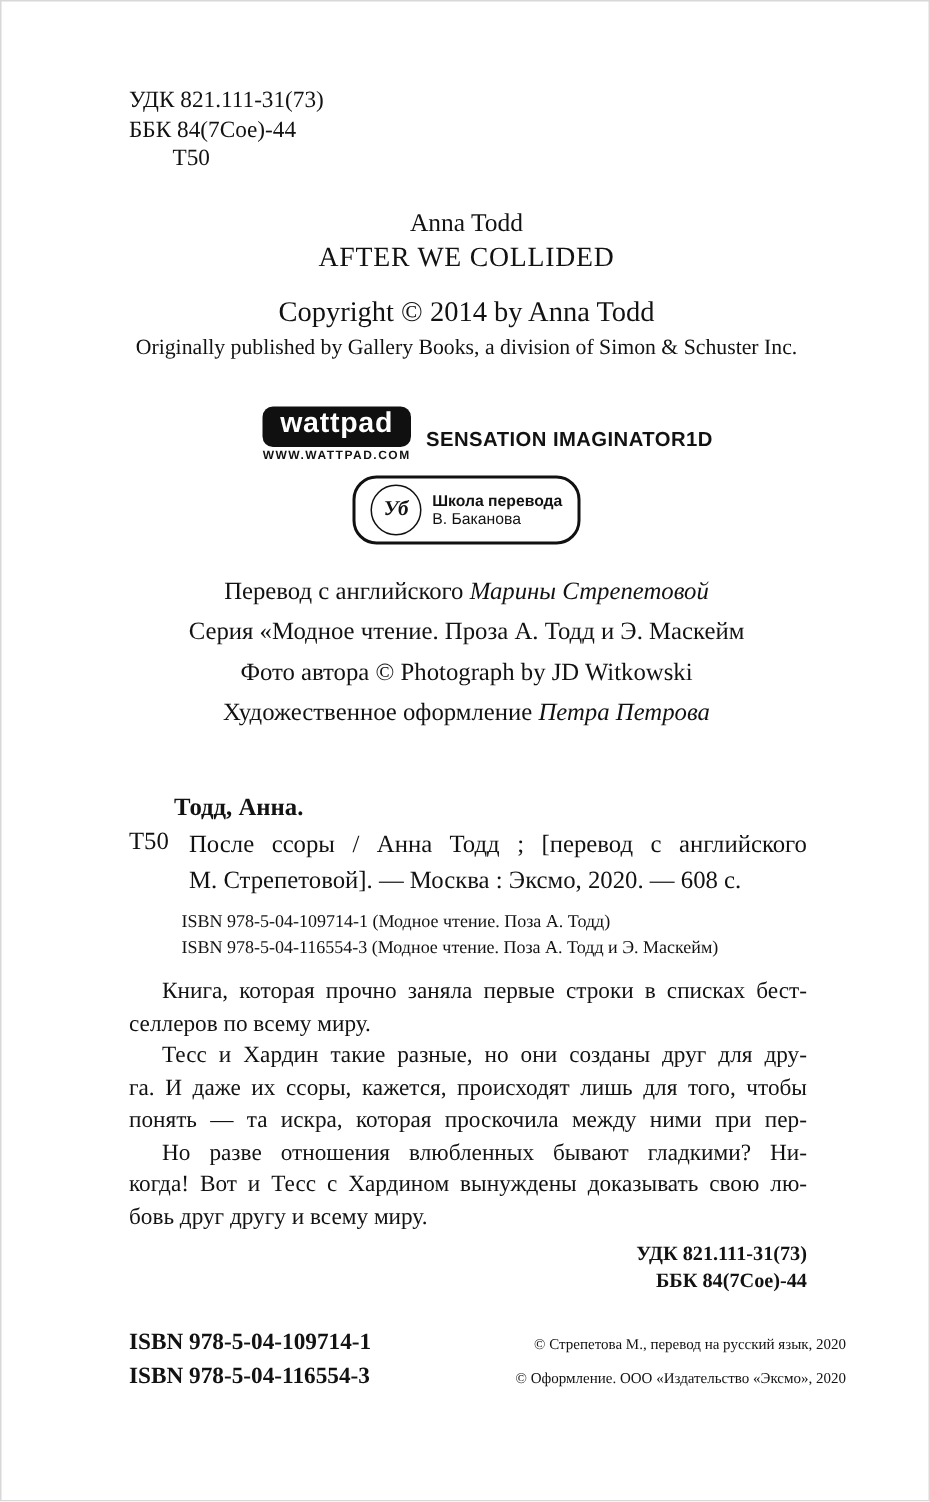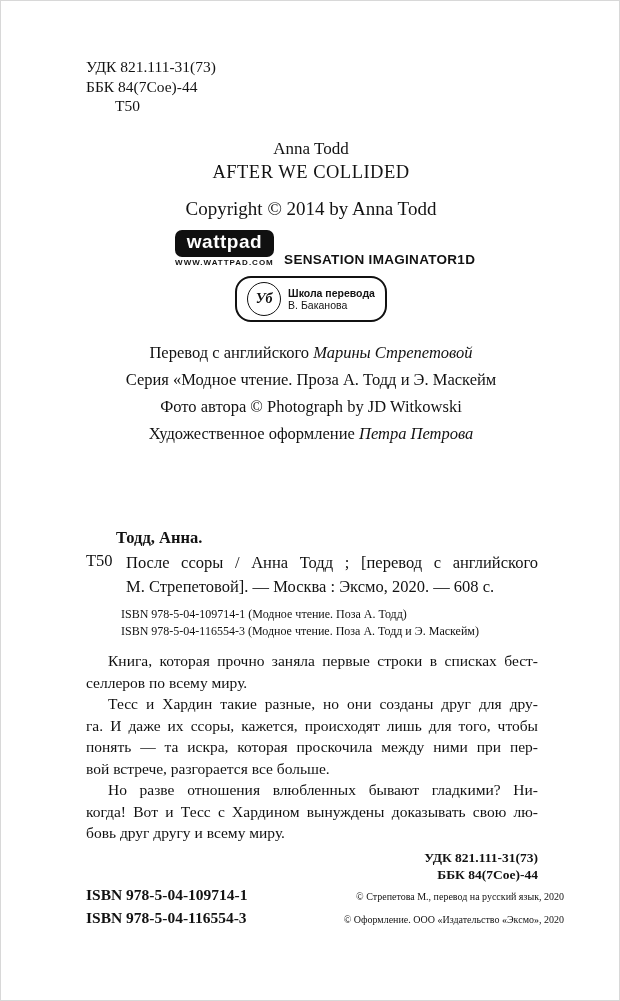--- a/index.html
+++ b/index.html
@@ -15,21 +15,21 @@
   }
   
   .top-codes{position:absolute;top:56px;left:85px;font-size:15.5px;line-height:19.5px;}
   .top-codes .t50{margin-left:29px;}
   
   .front{position:absolute;top:138px;left:0;width:620px;text-align:center;}
   .author{font-size:17px;}
   .title{font-size:18.5px;letter-spacing:.5px;margin-top:3px;}
   .copyright{font-size:19px;margin-top:15px;}
   .original{font-size:14.5px;margin-top:4px;}
-  .logo-row{margin-top:10px;display:flex;justify-content:center;align-items:flex-end;gap:10px;padding-left:28px;}
+  .logo-row{margin-top:30px;display:flex;justify-content:center;align-items:center;gap:10px;padding-left:28px;}
   .wattpad-col{display:flex;flex-direction:column;align-items:center;}
   .wattpad-box{
     background:#101010;color:#fff;border-radius:7px;
     font-family:"Liberation Sans", sans-serif;font-weight:bold;
     font-size:19px;padding:1px 12px 4px 12px;letter-spacing:.5px;
   }
   .wattpad-url{font-family:"Liberation Sans", sans-serif;font-weight:bold;font-size:8px;letter-spacing:1px;margin-top:1px;}
   .wattpad-tagline{font-family:"Liberation Sans", sans-serif;font-weight:bold;font-size:13.5px;margin-top:5px;letter-spacing:.3px;}
   .bakanov-row{margin-top:9px;display:flex;justify-content:center;}
   .bakanov-box{
@@ -71,20 +71,21 @@
   <div class="top-codes">
     <div>УДК 821.111-31(73)</div>
     <div>ББК 84(7Сое)-44</div>
     <div class="t50">Т50</div>
   </div>
 
   <div class="front">
     <div class="author">Anna Todd</div>
     <div class="title">AFTER WE COLLIDED</div>
     <div class="copyright">Copyright © 2014 by Anna Todd</div>
+    <div class="original">Originally published by Gallery Books, a division of Simon &amp; Schuster Inc.</div>
 
     <div class="logo-row">
       <div class="wattpad-col">
         <div class="wattpad-box">wattpad</div>
         <div class="wattpad-url">WWW.WATTPAD.COM</div>
       </div>
       <div class="wattpad-tagline">SENSATION IMAGINATOR1D</div>
     </div>
 
     <div class="bakanov-row">
@@ -118,21 +119,20 @@
       <div>ISBN 978-5-04-109714-1 (Модное чтение. Поза А. Тодд)</div>
       <div>ISBN 978-5-04-116554-3 (Модное чтение. Поза А. Тодд и Э. Маскейм)</div>
     </div>
 
     <div class="annotation">
       <div class="jline first">Книга, которая прочно заняла первые строки в списках бест-</div>
       <div class="lline">селлеров по всему миру.</div>
       <div class="jline first">Тесс и Хардин такие разные, но они созданы друг для дру-</div>
       <div class="jline">га. И даже их ссоры, кажется, происходят лишь для того, чтобы</div>
       <div class="jline">понять — та искра, которая  проскочила между ними при пер-</div>
-      <div class="lline">вой встрече, разгорается все больше.</div>
       <div class="jline first">Но разве отношения влюбленных  бывают гладкими? Ни-</div>
       <div class="jline">когда! Вот и Тесс с Хардином вынуждены доказывать свою лю-</div>
       <div class="lline">бовь друг другу и всему миру.</div>
     </div>
 
     <div class="cat-codes-right">
       <div>УДК 821.111-31(73)</div>
       <div>ББК 84(7Сое)-44</div>
     </div>
   </div>

